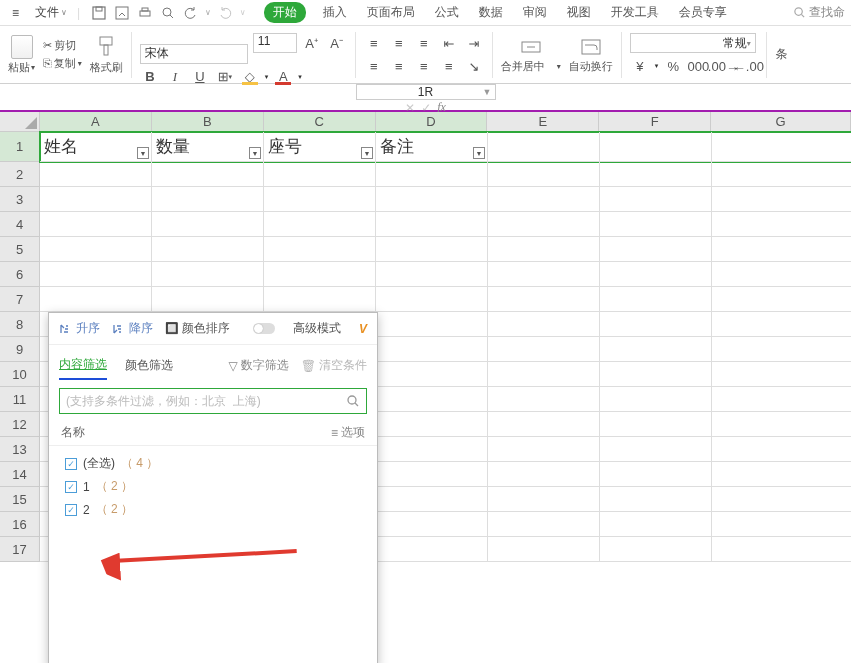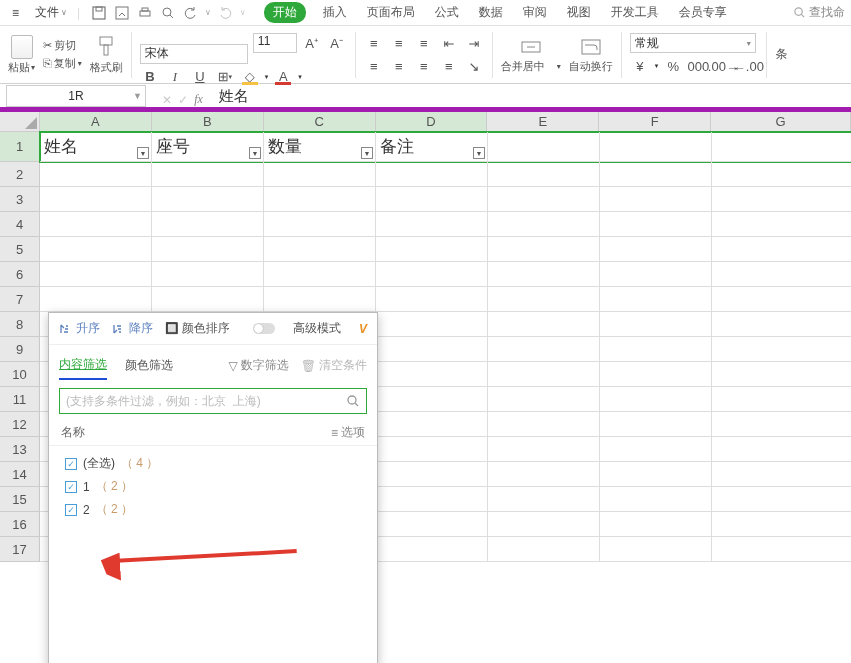--- a/index.html
+++ b/index.html
@@ -28,24 +28,24 @@
 .font-select { border: 1px solid #ccc; height: 20px; font-size: 12px; padding: 0 4px; background: #fff; }
 .fname { width: 108px; margin-top: 21px; }
 .fsize { width: 44px; }
 .ibtn { width: 20px; height: 20px; display: flex; align-items: center; justify-content: center; color: #555; font-size: 13px; }
 .ibtn.b { font-weight: bold; }
 .ibtn.i { font-style: italic; font-family: serif; }
 .ibtn.u { text-decoration: underline; }
 .color-swatch { width: 16px; height: 3px; background: #f6c244; margin-top: -2px; }
 .color-swatch.red { background: #d43a2f; }
 .big-combo { display: flex; flex-direction: column; align-items: center; font-size: 11px; color: #555; gap: 1px; }
-.combo-box { border: 1px solid #ccc; height: 20px; width: 126px; font-size: 12px; padding: 0 4px; background: #fff; display: flex; align-items: center; justify-content: space-between; }
-
-
-.fxbar { height: 28px; border-bottom: 5px solid #a21caf; display: flex; align-items: flex-end; }
+.combo-box { border: 1px solid #ccc; height: 20px; width: 126px; font-size: 12px; padding: 0 4px; background: #fff; display: flex; align-items: center; justify-content: flex-end; }
+
+
+.fxbar { height: 28px; border-bottom: 2px solid #a21caf; display: flex; align-items: center; flex-direction: column; }
 .namebox { width: 140px; border: 1px solid #ccc; height: 22px; margin: 0 6px; display: flex; align-items: center; justify-content: center; position: relative; font-size: 12px; }
 .namebox .dd { position: absolute; right: 3px; color: #999; font-size: 9px; }
 .fxicons { display: flex; align-items: center; gap: 6px; margin: 0 10px; color: #888; }
 .fxinput { flex: 1; height: 22px; padding: 0 6px; font-size: 15px; display: flex; align-items: center; }
 
 
 .grid { position: relative; }
 .colhdrs { display: flex; height: 20px; }
 .corner { width: 40px; background: #e8e8e8; border-right: 1px solid #ccc; border-bottom: 1px solid #ccc; position: relative; }
 .corner::after { content: ""; position: absolute; right: 2px; bottom: 2px; border: 6px solid transparent; border-right-color: #aaa; border-bottom-color: #aaa; }
@@ -311,25 +311,25 @@
         <div class="rowhdr" style="height: 25px;">16</div>
         <div class="rowhdr" style="height: 25px;">17</div>
       </div>
       <div class="cells">
         <div class="row row1">
           <div class="cell w1">
             <span>姓名</span>
             <span class="filter-dd">▼</span>
           </div>
           <div class="cell w1">
-            <span>座号</span>
+            <span>数量</span>
             <span class="filter-dd">▼</span>
           </div>
           <div class="cell w1">
-            <span>数量</span>
+            <span>座号</span>
             <span class="filter-dd">▼</span>
           </div>
           <div class="cell w1">
             <span>备注</span>
             <span class="filter-dd">▼</span>
           </div>
           <div class="cell w1"></div>
           <div class="cell w1"></div>
           <div class="cell w1" style="width: 140px;"></div>
         </div>

